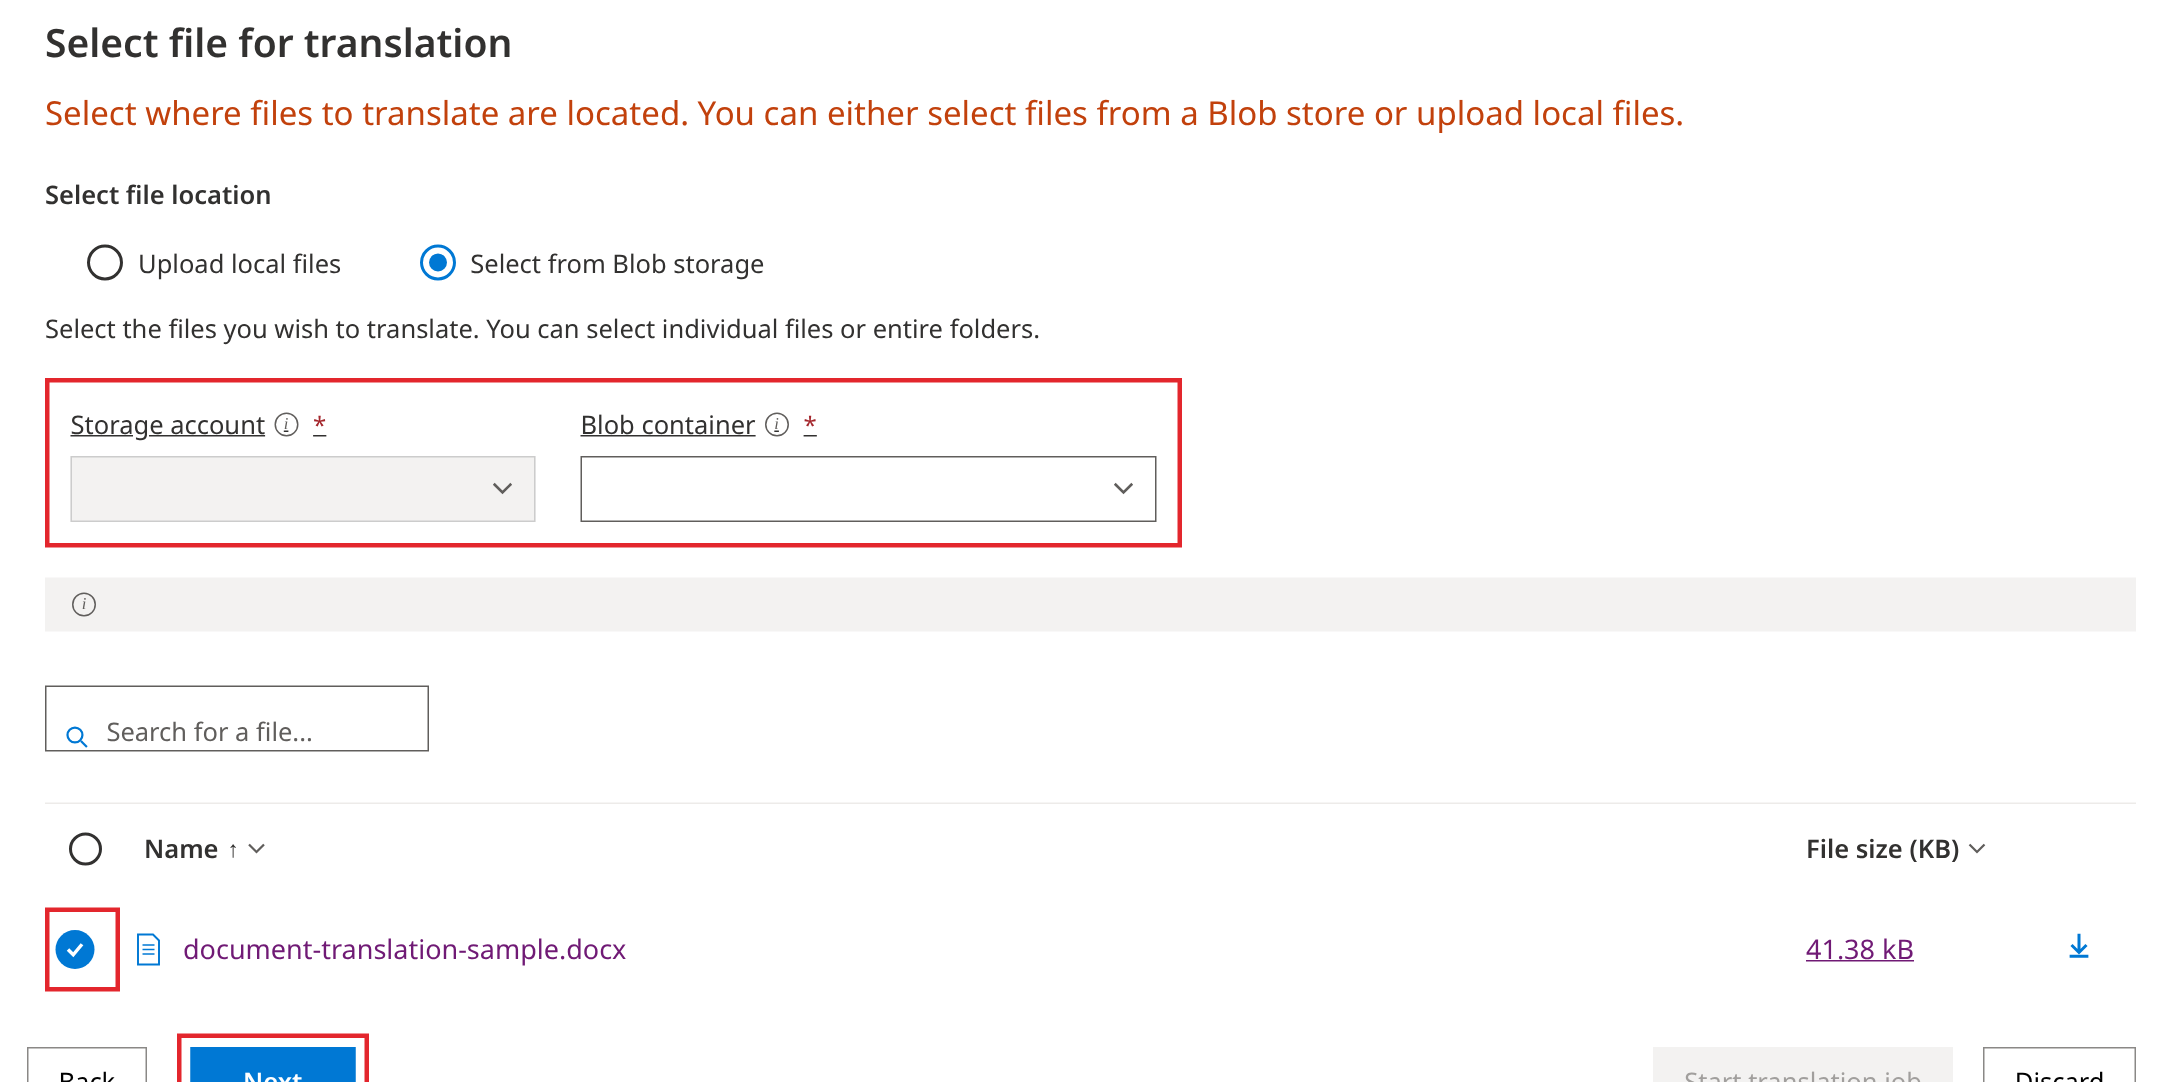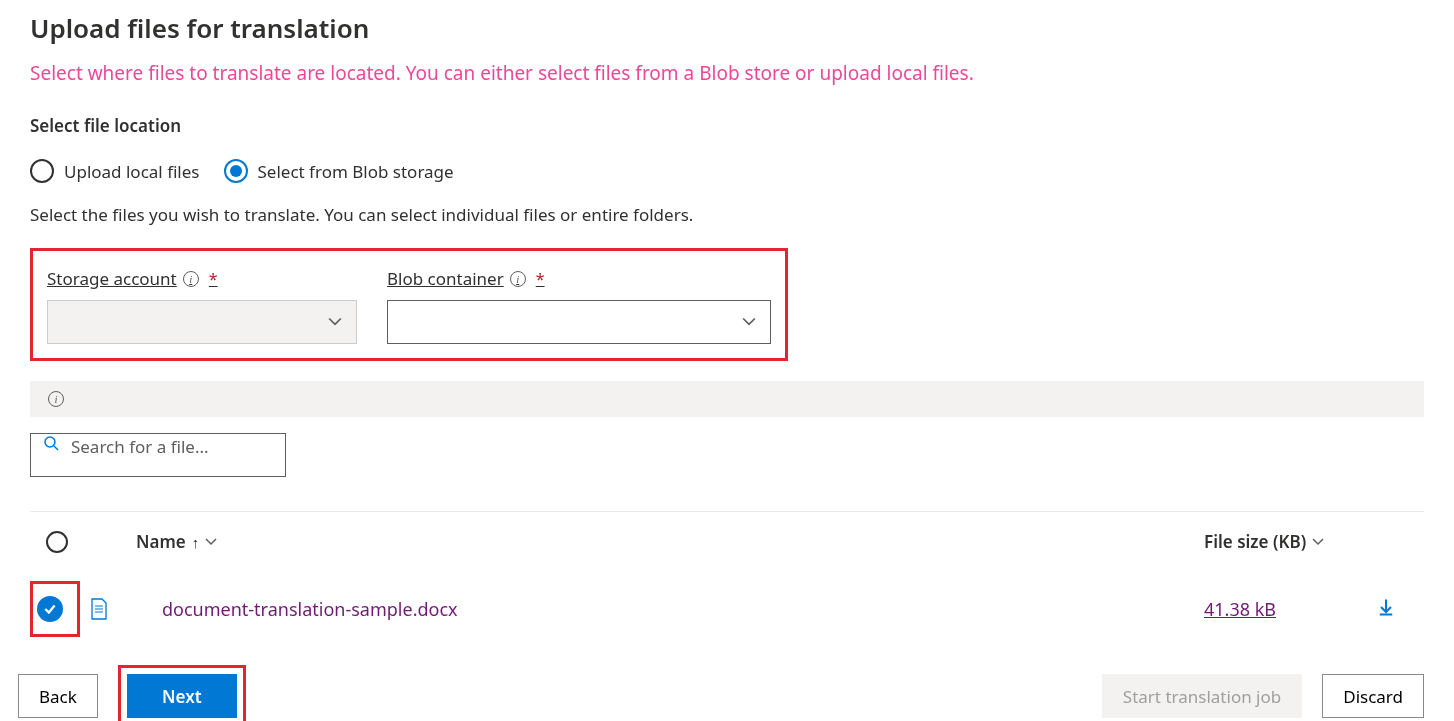--- a/index.html
+++ b/index.html
@@ -10,41 +10,42 @@
     color: #323130;
     background: #fff;
     width: 1454px;
   }
   .page-title {
     font-size: 26px;
     font-weight: 600;
     margin: 0 0 14px 0;
   }
   .page-desc {
-    font-size: 19px;
+    font-size: 22px;
     margin: 0 0 28px 0;
-    color: #ec4899;
+    color: #c2410c;
   }
   .section-label {
     font-size: 17px;
     font-weight: 600;
     margin: 0 0 22px 0;
   }
   .radio-row {
     display: flex;
     gap: 24px;
     align-items: center;
     margin-bottom: 20px;
   }
   .radio-option {
     display: flex;
     align-items: center;
     gap: 10px;
     cursor: pointer;
     font-size: 17px;
+    margin-left: 28px;
   }
   .radio-circle {
     width: 24px;
     height: 24px;
     border-radius: 50%;
     display: inline-flex;
     align-items: center;
     justify-content: center;
   }
   .radio-unchecked {
@@ -92,38 +93,38 @@
   .chevron-down { width:14px; height:14px; }
   .info-bar {
     margin-top:20px;
     background:#f3f2f1;
     padding:10px 18px;
     display:flex; align-items:center; gap:14px;
     font-size:17px;
     color:#323130;
   }
   .search-box {
-    margin-top:16px;
+    margin-top:36px;
     width:256px; height:44px;
     border:1px solid #605e5c;
-    display:flex; align-items:flex-start; gap:10px; padding:0 12px;
+    display:flex; align-items:flex-end; gap:10px; padding:0 12px;
     font-size:17px;
   }
   .search-box input {
     border:none; outline:none; font-size:17px; width:100%; font-family:inherit;
   }
   .search-box input::placeholder { color:#605e5c; }
   .table-header {
     margin-top:34px;
     border-top:1px solid #edebe9;
     display:flex; align-items:center; padding:18px 0 16px 16px;
     font-size:17px; font-weight:600;
   }
   .col-check { width:50px; display:flex; align-items:center; }
-  .col-name { flex:1; display:flex; align-items:center; gap:6px;margin-left:40px;}
+  .col-name { flex:1; display:flex; align-items:center; gap:6px;}
   .col-modified { width:200px; display:flex; align-items:center; gap:6px;}
   .col-size { width:220px; display:flex; align-items:center; gap:6px;}
   .header-circle {
     width:22px; height:22px; border:2px solid #323130; border-radius:50%;
   }
   .sort-arrow { font-size:15px; }
   .table-row {
     display:flex; align-items:center; padding:12px 0 12px 16px;
     font-size:18px; color:#701a75;
   }
@@ -148,21 +149,21 @@
   .btn-primary { background:#0078d4; color:#fff; border:1px solid #0078d4; font-weight:600;}
   .btn-disabled { background:#f3f2f1; color:#a19f9d; border:1px solid #f3f2f1; cursor:default;}
   .next-highlight { border:3px solid #e3262d; padding:6px; }
   .spacer { flex:1; }
 </style>
 </head>
 <body>
 
 
 
-<h1 class="page-title">Upload files for translation</h1>
+<h1 class="page-title">Select file for translation</h1>
 <p class="page-desc">Select where files to translate are located. You can either select files from a Blob store or upload local files.</p>
 
 <p class="section-label">Select file location</p>
 
 <div class="radio-row">
   <label class="radio-option">
     <span class="radio-circle radio-unchecked"></span>
     <span>Upload local files</span>
   </label>
   <label class="radio-option">

